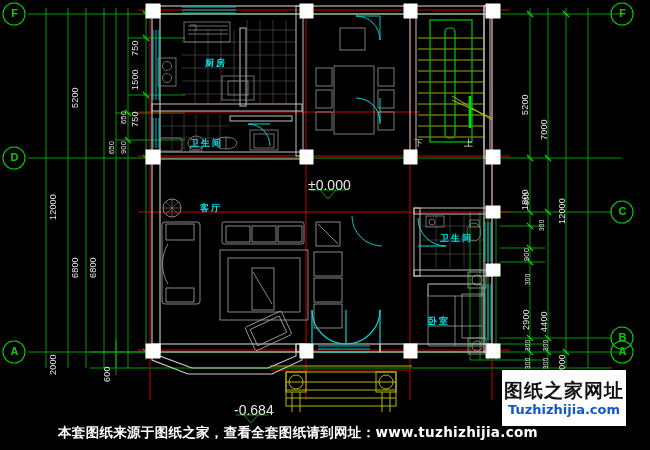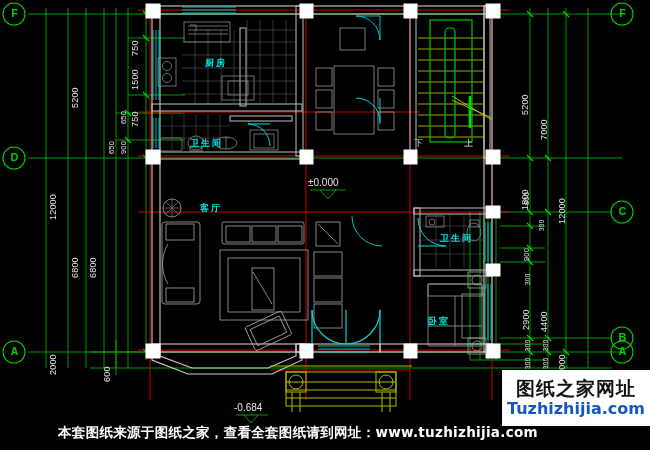--- a/index.html
+++ b/index.html
@@ -39,45 +39,45 @@
     font-size: 9px;
     letter-spacing: 2px;
     font-weight: bold;
   }
   .axisletter {
     color: #00d000;
     font-size: 11px;
     font-weight: bold;
     text-align: center;
   }
-  .elev { color: #e8e8e8; font-size: 10px; }
+  .elev { color: #e8e8e8; font-size: 14px; }
   .stairtxt { color: #dcdcdc; font-size: 9px; }
 
   
   #watermark {
     position: absolute;
     left: 502px; top: 370px;
-    width: 148px; height: 56px;
+    width: 124px; height: 56px;
     background: #fff;
     display: flex;
     flex-direction: column;
     align-items: center;
     justify-content: center;
     line-height: 1;
   }
   #wm-cn {
     color: #111;
     font-size: 19px;
     font-weight: bold;
     letter-spacing: 1px;
     font-family: "DejaVu Sans", sans-serif;
   }
   #wm-url {
     color: #1456c8;
-    font-size: 16px;
+    font-size: 13px;
     font-weight: bold;
     margin-top: 3px;
     font-family: "DejaVu Sans", sans-serif;
   }
 
   
   #caption {
     position: absolute;
     left: 0; top: 424px;
     width: 596px;

